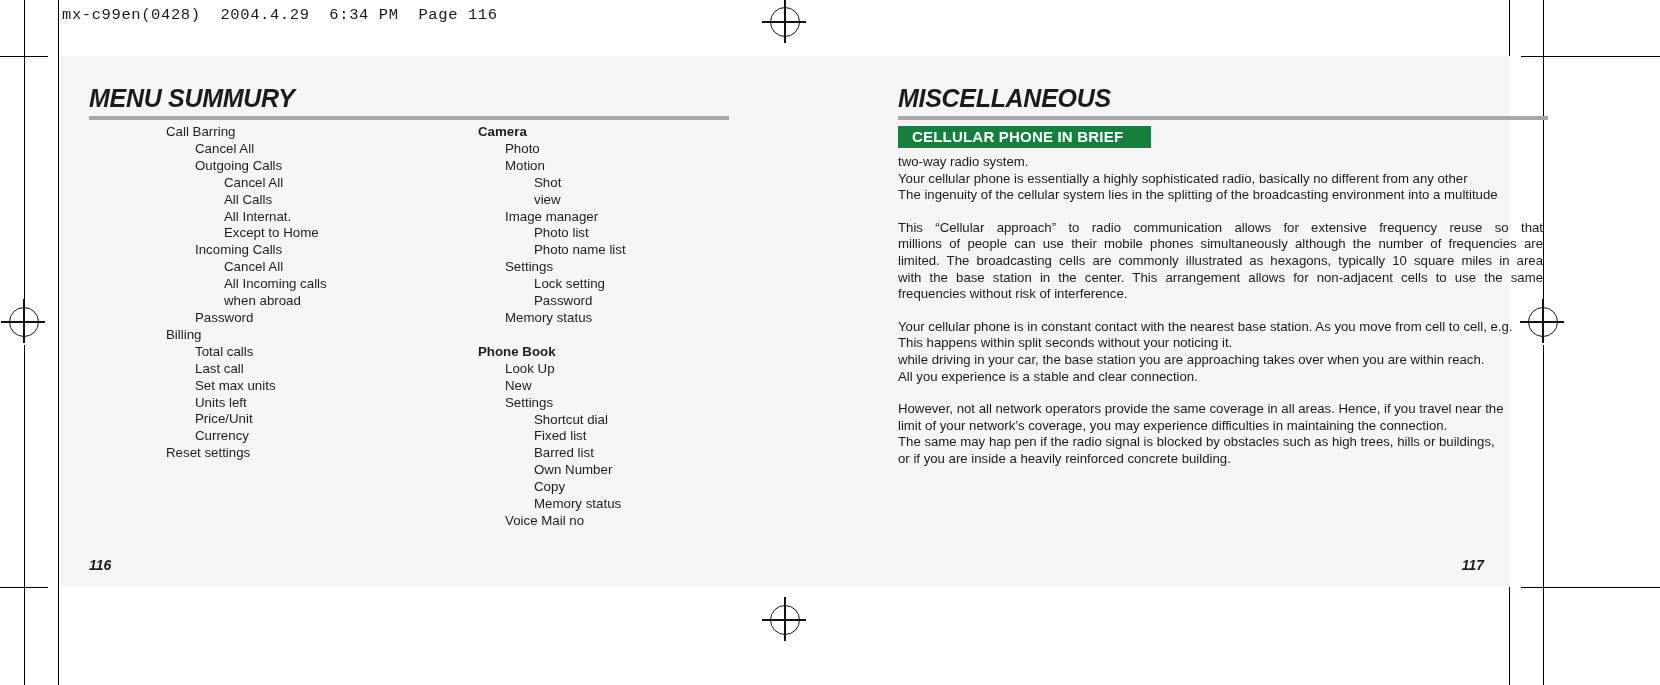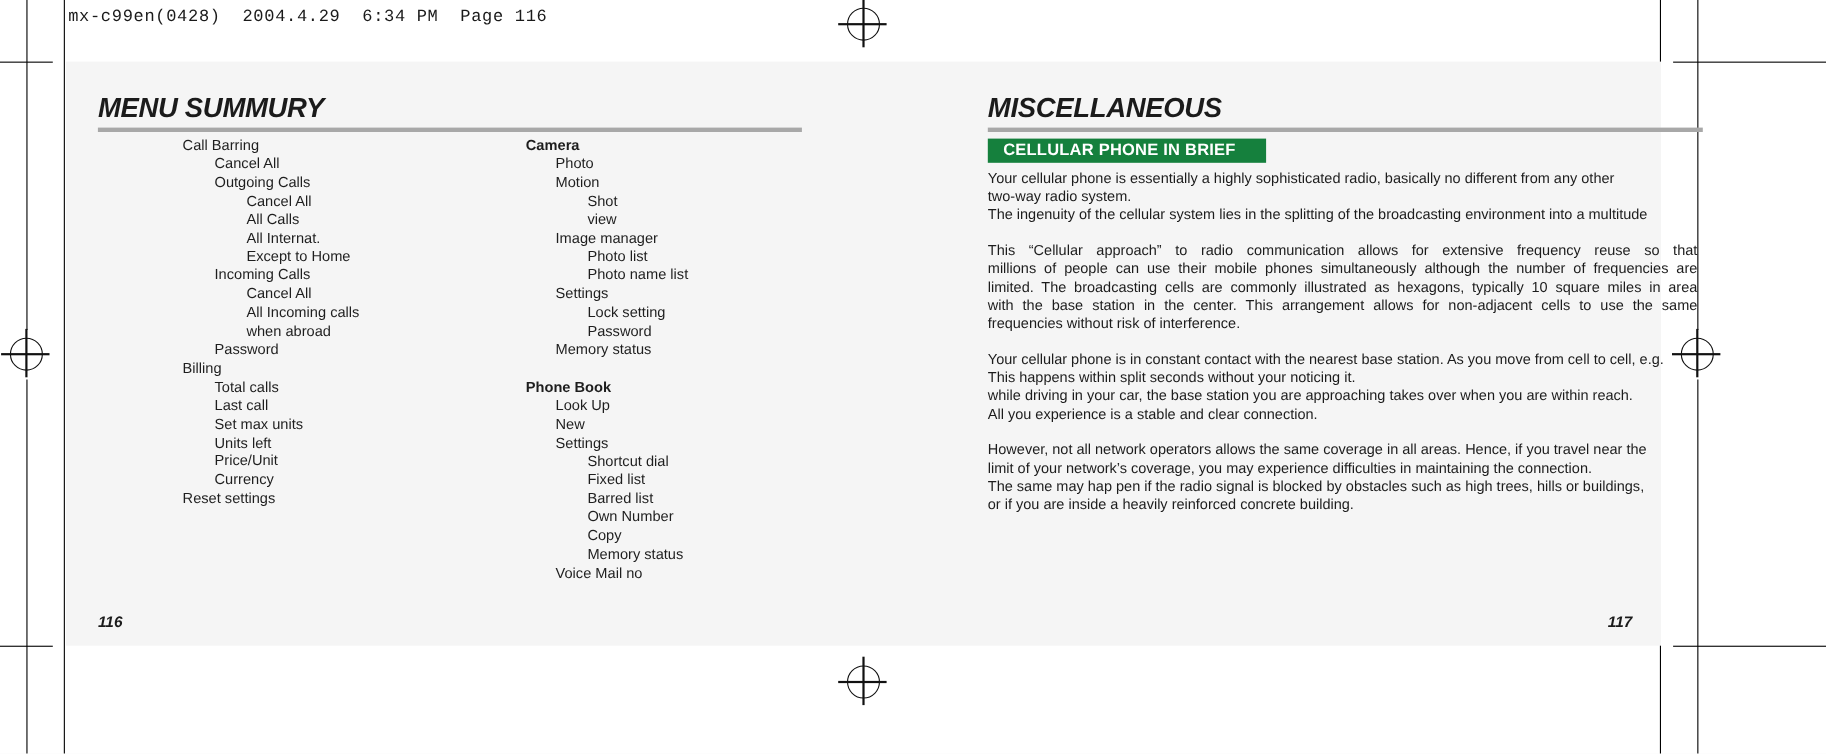--- a/index.html
+++ b/index.html
@@ -264,39 +264,39 @@
   </div>
 
   <div class="page right">
     <div class="chapter-title">MISCELLANEOUS</div>
     <div class="title-rule"></div>
 
     <div class="banner">CELLULAR PHONE IN BRIEF</div>
 
     <div class="body-block" style="top:98px;">
         <p class="para">
+          <span class="ln">two-way radio system.</span>
           <span class="ln">Your cellular phone is essentially a highly sophisticated radio, basically no different from any other</span>
-          <span class="ln">two-way radio system.</span>
           <span class="ln">The ingenuity of the cellular system lies in the splitting of the broadcasting environment into a multitude</span>
         </p>
         <p class="para spaced justify">
           <span class="ln">This “Cellular approach” to radio communication allows for extensive frequency reuse so that</span>
           <span class="ln">millions of people can use their mobile phones simultaneously although the number of frequencies are</span>
           <span class="ln">limited. The broadcasting cells are commonly illustrated as hexagons, typically 10 square miles in area</span>
           <span class="ln">with the base station in the center. This arrangement allows for non-adjacent cells to use the same</span>
           <span class="ln last">frequencies without risk of interference.</span>
         </p>
         <p class="para spaced">
           <span class="ln">Your cellular phone is in constant contact with the nearest base station. As you move from cell to cell, e.g.</span>
           <span class="ln">This happens within split seconds without your noticing it.</span>
           <span class="ln">while driving in your car, the base station you are approaching takes over when you are within reach.</span>
           <span class="ln last">All you experience is a stable and clear connection.</span>
         </p>
         <p class="para spaced">
-          <span class="ln">However, not all network operators allows the same coverage in all areas. Hence, if you travel near the</span>
+          <span class="ln">However, not all network operators provide the same coverage in all areas. Hence, if you travel near the</span>
           <span class="ln">limit of your network’s coverage, you may experience difficulties in maintaining the connection.</span>
           <span class="ln">The same may hap pen if the radio signal is blocked by obstacles such as high trees, hills or buildings,</span>
           <span class="ln last">or if you are inside a heavily reinforced concrete building.</span>
         </p>
       </div>
 
     <div class="folio right">117</div>
   </div>
 
 </div>

